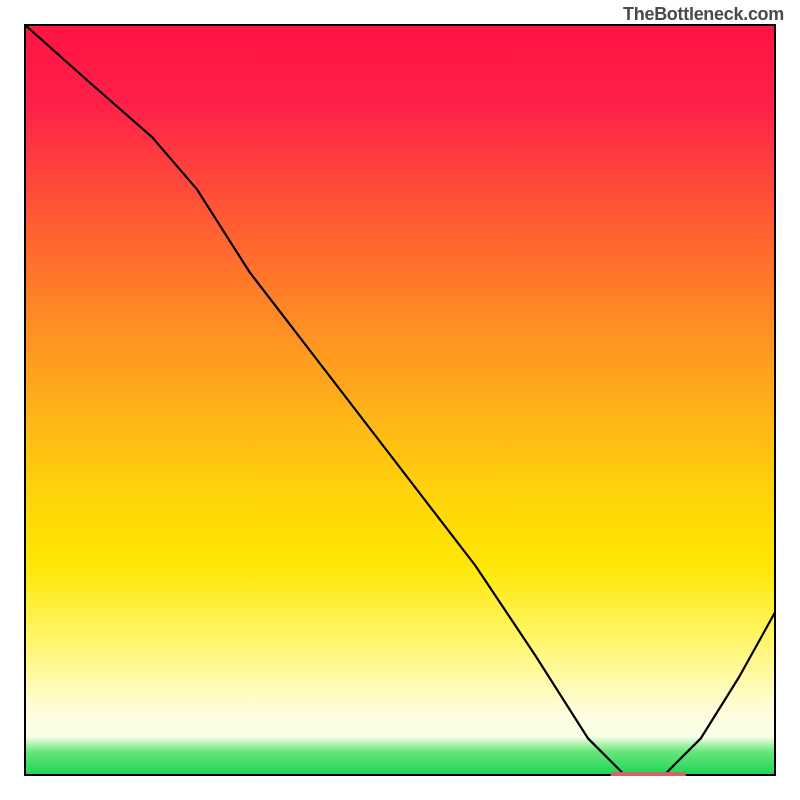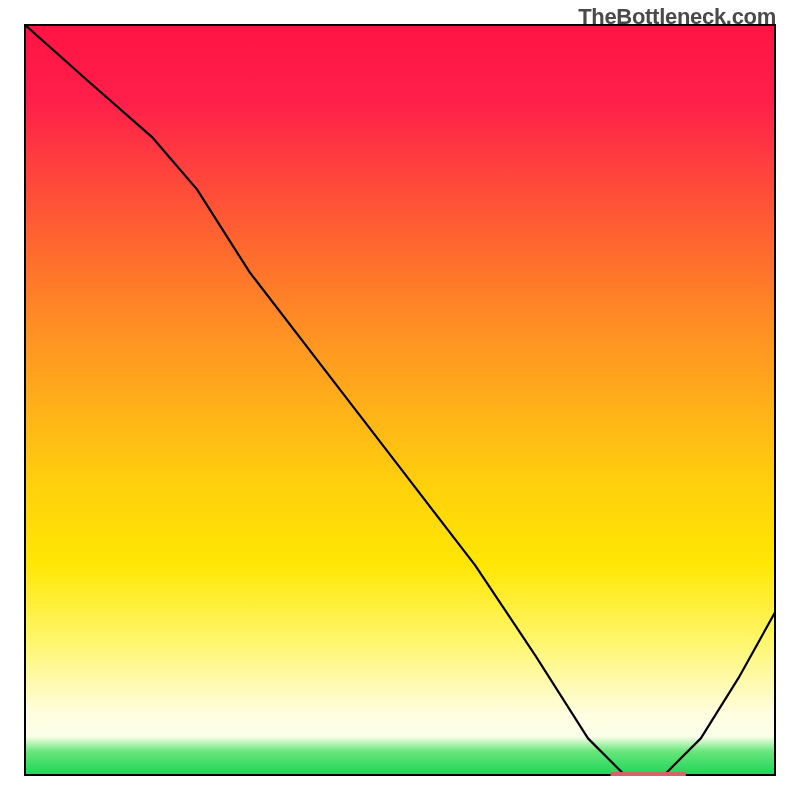--- a/index.html
+++ b/index.html
@@ -11,23 +11,23 @@
     font-family: Arial, Helvetica, sans-serif;
   }
   .stage {
     position: relative;
     width: 800px;
     height: 800px;
   }
   .watermark {
     position: absolute;
     top: 4px;
-    right: 24px;
+    right: 16px;
     color: #4a4a4a;
-    font-size: 22px;
+    font-size: 18px;
     font-weight: 600;
     letter-spacing: -0.3px;
   }
   
   .panel {
     position: absolute;
     left: 24px;
     top: 24px;
     width: 752px;
     height: 752px;

